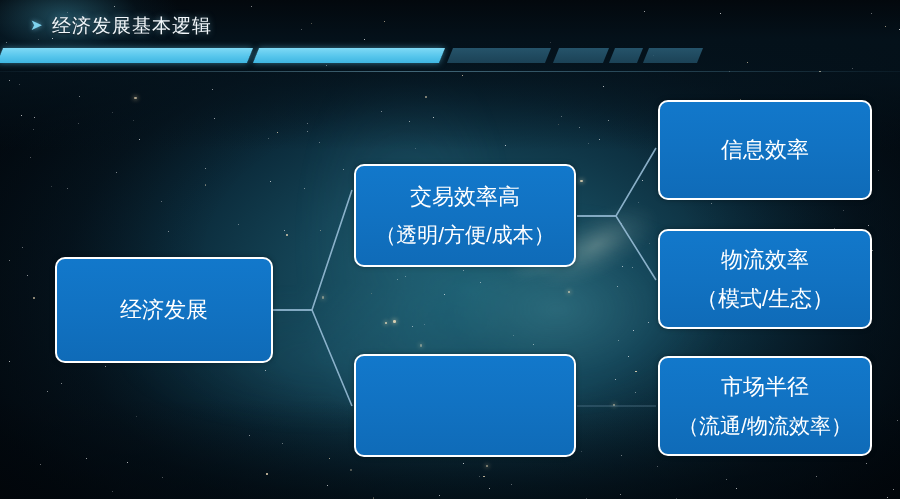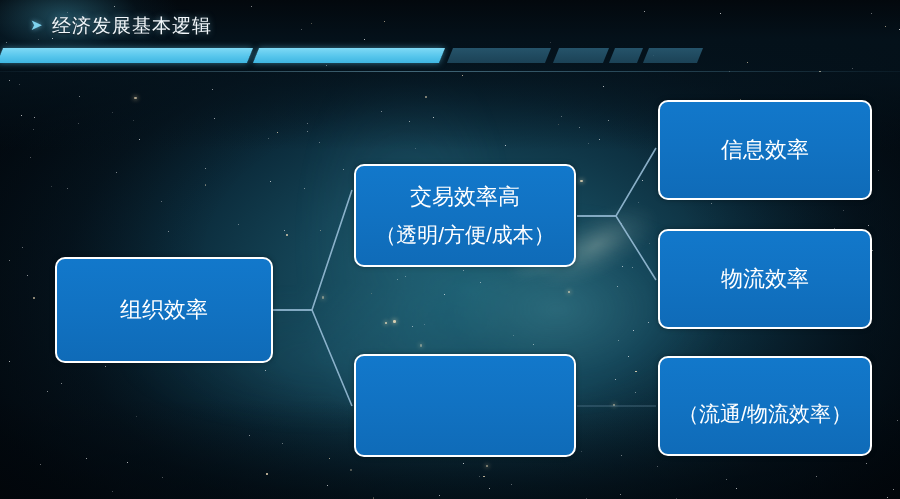--- a/index.html
+++ b/index.html
@@ -425,36 +425,38 @@
       <path d="M 273 310 L 312 310 L 352 406"></path>
       <path d="M 577 216 L 616 216 L 656 148"></path>
       <path d="M 577 216 L 616 216 L 656 280"></path>
     </g>
     <g stroke="#6f93a8" stroke-width="1.2" fill="none" opacity="0.55">
       <path d="M 577 406 L 656 406"></path>
     </g>
   </svg>
 
   <div class="node n-main">
-    <div class="line1">组织效率</div>
+    <div class="line1">经济发展</div>
   </div>
 
   <div class="node n-trade">
     <div class="line1">交易效率高</div>
     <div class="line2">（透明/方便/成本）</div>
   </div>
 
   <div class="node n-market">
   </div>
 
   <div class="node n-info">
     <div class="line1">信息效率</div>
   </div>
 
   <div class="node n-org">
     <div class="line1">物流效率</div>
+    <div class="line2">（模式/生态）</div>
   </div>
 
   <div class="node n-radius">
+    <div class="line1">市场半径</div>
     <div class="line2">（流通/物流效率）</div>
   </div>
 
 </div>
 
 </body></html>

